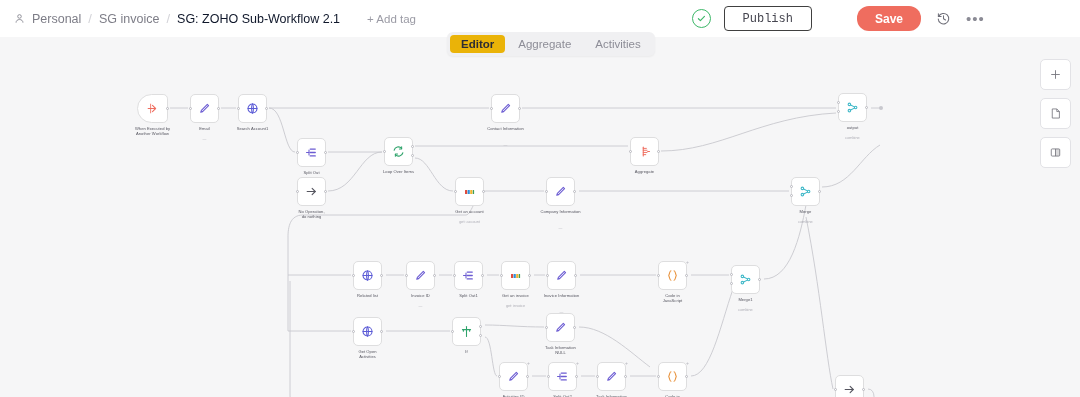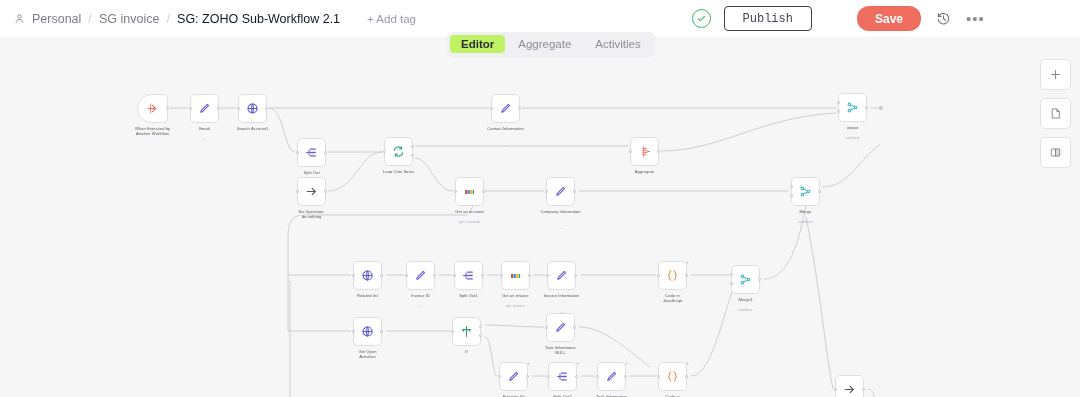--- a/index.html
+++ b/index.html
@@ -54,21 +54,21 @@
   .tabs {
     position: absolute; top: 32px; left: 447px;
     background: #f0f0f2; border-radius: 6px; padding: 3px;
     display: flex; gap: 2px; z-index: 31;
     box-shadow: 0 1px 2px rgba(0,0,0,.05);
   }
   .tab {
     padding: 3px 11px; font-size: 11.5px; border-radius: 4px;
     color: #8d8d97; white-space: nowrap;
   }
-  .tab.active { background: #bef264; color: #2c2c34; font-weight: bold; }
+  .tab.active { background: #eab308; color: #2c2c34; font-weight: bold; }
 
   
   .canvas {
     position: absolute; top: 37px; left: 0; width: 1080px; height: 360px;
     background: #f6f6f7; overflow: hidden;
   }
   #edges { position: absolute; top: 0; left: 0; width: 1080px; height: 360px; }
 
   
   .node { position: absolute; }

